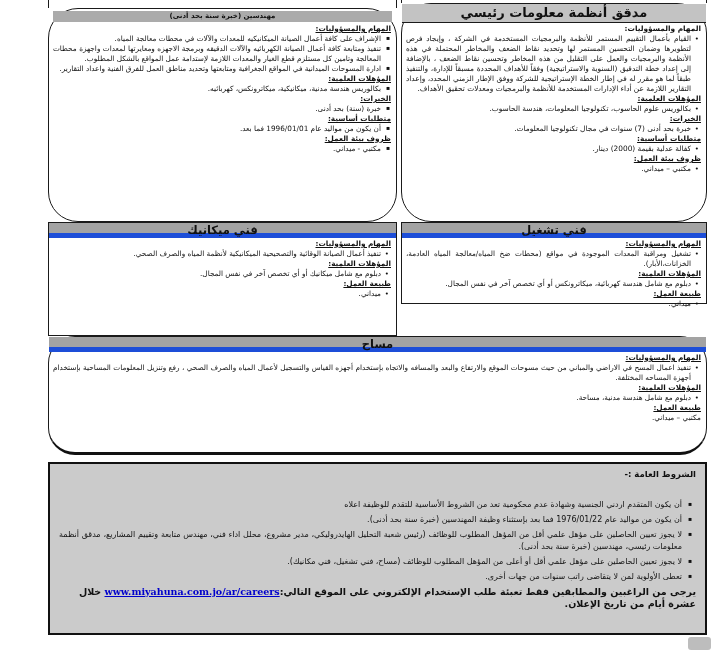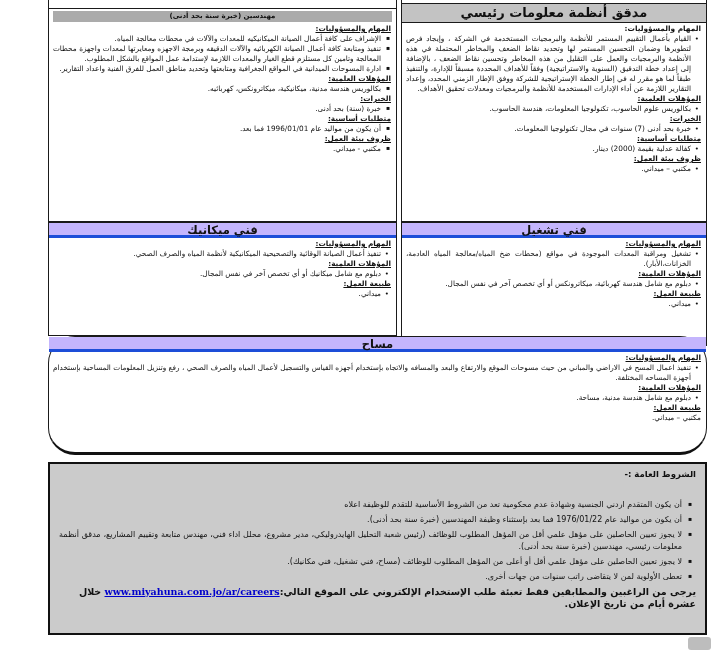--- a/index.html
+++ b/index.html
@@ -29,22 +29,22 @@
   }
   .bar-lg {
     height:19px; line-height:18px;
     background:#c3c3c3;
     border-bottom:1px solid #1a1a1a;
     text-align:center;
     font-size:13px; font-weight:bold;
   }
   .bar-md {
     height:15px; line-height:14px;
-    background:#c4b5fd;
-    border-bottom:3px solid #1d4ed8;
+    background:#a3a3a3;
+    border-bottom:5px solid #1d4ed8;
     text-align:center;
     font-size:11.5px; font-weight:bold;
   }
 
   
   .jb { padding:1px 5px 0 4px; font-size:7.3px; line-height:10px; text-align:justify; }
   .hd { font-weight:bold; text-decoration:underline; display:block; }
   .b  { position:relative; padding-right:10px; }
   .b.sq::before  { content:"▪"; position:absolute; right:1px; top:-1px; font-size:6px; }
   .b.dot::before { content:"•"; position:absolute; right:2px; top:0; font-size:7px; }
@@ -72,39 +72,39 @@
   }
 </style>
 </head>
 <body>
 
 <div class="stub" style="left:48px;top:0;height:8px;"></div>
 <div class="stub" style="left:396px;top:0;height:8px;"></div>
 <div class="stub" style="left:401px;top:0;height:3px;"></div>
 <div class="stub" style="left:706px;top:0;height:3px;"></div>
 
-<div class="cell" style="left:48px;top:8px;width:349px;height:214px;">
+<div class="cell" style="left:48px;top:8px;width:349px;height:214px;border-radius:30px;">
   <div class="bar-sm">مهندسين (خبرة سنة بحد أدنى)</div>
   <div class="jb">
     <span class="hd">المهام والمسؤوليات:</span>
     <div class="b sq">الإشراف على كافة أعمال الصيانة الميكانيكيه للمعدات والآلات في محطات معالجة المياه.</div>
     <div class="b sq">تنفيذ ومتابعة كافة أعمال الصيانة الكهربائيه والآلات الدقيقه وبرمجة الاجهزه ومعايرتها لمعدات واجهزة محطات المعالجة وتامين كل مستلزم قطع الغيار والمعدات اللازمة لإستدامة عمل المواقع بالشكل المطلوب.</div>
     <div class="b sq">ادارة المسوحات الميدانية في المواقع الجغرافية ومتابعتها وتحديد مناطق العمل للفرق الفنية واعداد التقارير.</div>
     <span class="hd">المؤهلات العلمية:</span>
     <div class="b sq">بكالوريس هندسة مدنية، ميكانيكية، ميكاترونكس، كهربائيه.</div>
     <span class="hd">الخبرات:</span>
     <div class="b sq">خبرة (سنة) بحد أدنى.</div>
     <span class="hd">متطلبات أساسية:</span>
     <div class="b sq">أن يكون من مواليد عام 1996/01/01 فما بعد.</div>
     <span class="hd">ظروف بيئة العمل:</span>
     <div class="b sq">مكتبي - ميداني.</div>
   </div>
 </div>
 
-<div class="cell" style="left:401px;top:3px;width:306px;height:219px;">
+<div class="cell" style="left:401px;top:3px;width:306px;height:219px;border-radius:30px;">
   <div class="bar-lg">مدقق أنظمة معلومات رئيسي</div>
   <div class="jb" style="font-size:7.4px;">
     <span class="hd" style="text-decoration:none;">المهام والمسؤوليات:</span>
     <div class="b dot">القيام بأعمال التقييم المستمر للأنظمة والبرمجيات المستخدمة في الشركة ، وإيجاد فرص لتطويرها وضمان التحسين المستمر لها وتحديد نقاط الضعف والمخاطر المحتملة في هذه الأنظمة والبرمجيات والعمل على التقليل من هذه المخاطر وتحسين نقاط الضعف ، بالإضافة إلى إعداد خطة التدقيق (السنوية والاستراتيجية) وفقاً للأهداف المحددة مسبقاً للإدارة، والتنفيذ طبقاً لما هو مقرر له في إطار الخطة الإستراتيجية للشركة ووفق الإطار الزمني المحدد، وإعداد التقارير اللازمة عن أداء الإدارات المستخدمة للأنظمة والبرمجيات ومعدلات تحقيق الأهداف.</div>
     <span class="hd">المؤهلات العلمية:</span>
     <div class="b dot">بكالوريس علوم الحاسوب، تكنولوجيا المعلومات، هندسة الحاسوب.</div>
     <span class="hd">الخبرات:</span>
     <div class="b dot">خبرة بحد أدنى (7) سنوات في مجال تكنولوجيا المعلومات.</div>
     <span class="hd">متطلبات أساسية:</span>
     <div class="b dot">كفالة عدلية بقيمة (2000) دينار.</div>
@@ -118,21 +118,21 @@
   <div class="jb">
     <span class="hd">المهام والمسؤوليات:</span>
     <div class="b dot">تنفيذ أعمال الصيانة الوقائية والتصحيحية الميكانيكية لأنظمة المياه والصرف الصحي.</div>
     <span class="hd">المؤهلات العلمية:</span>
     <div class="b dot">دبلوم مع شامل ميكانيك أو أي تخصص آخر في نفس المجال.</div>
     <span class="hd">طبيعة العمل:</span>
     <div class="b dot">ميداني.</div>
   </div>
 </div>
 
-<div class="cell" style="left:401px;top:222px;width:306px;height:124px;">
+<div class="cell" style="left:401px;top:222px;width:306px;height:82px;">
   <div class="bar-md">فني تشغيل</div>
   <div class="jb">
     <span class="hd">المهام والمسؤوليات:</span>
     <div class="b dot">تشغيل ومراقبة المعدات الموجودة في مواقع (محطات ضخ المياه/معالجة المياه العادمة، الخزانات،الأبار).</div>
     <span class="hd">المؤهلات العلمية:</span>
     <div class="b dot">دبلوم مع شامل هندسة كهربائية، ميكاترونكس أو أي تخصص آخر في نفس المجال.</div>
     <span class="hd">طبيعة العمل:</span>
     <div class="b dot">ميداني.</div>
   </div>
 </div>

